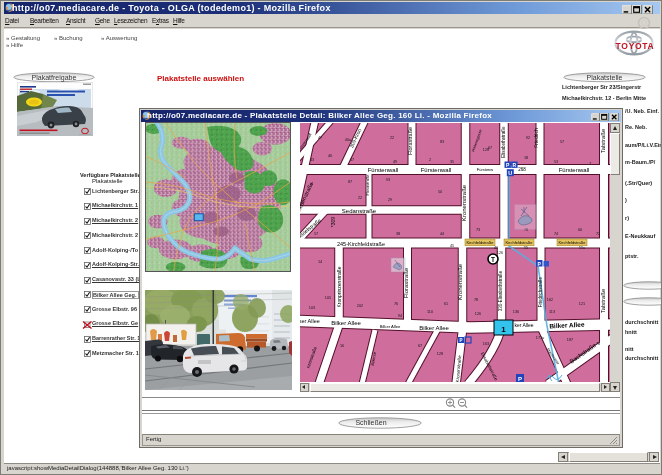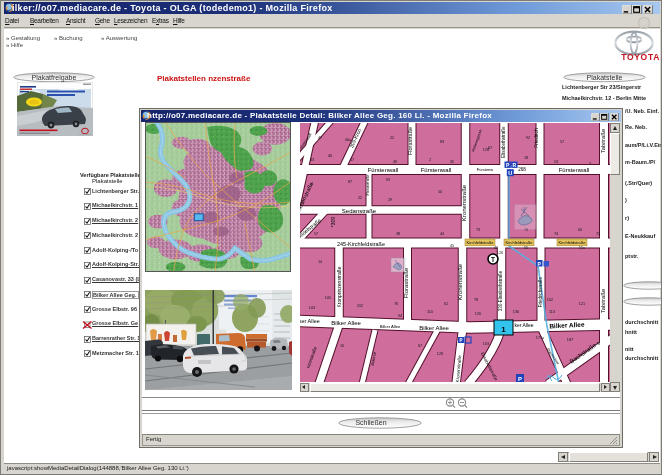--- a/index.html
+++ b/index.html
@@ -10,21 +10,21 @@
 <div id="screen">
 <div class="abs" style="left:0;top:0;width:662px;height:475px;background:#d8d5ce"></div>
 <div class="abs" style="left:3px;top:1px;width:656px;height:11.5px;background:linear-gradient(90deg,#17256b 0%,#1b2f78 35%,#6f9ad8 78%,#a6c8f0 100%)"></div>
 <svg class="abs" style="left:4px;top:2px" width="9" height="9" viewBox="0 0 9 9">
 <circle cx="4.5" cy="4.5" r="4.2" fill="#2b5fa8"></circle>
 <circle cx="3.8" cy="4" r="2.9" fill="#8ec4e8"></circle>
 <path d="M5,0.3 A4.3 4.3 0 0 1 8.7,4.5 A4.3 4.3 0 0 1 3.2,8.5 C5.8,8.2 7.2,6.6 7,4.6 C7.6,3.4 7.2,1.8 6,1 Q5.5,0.6 5,0.3 Z" fill="#e8872a"></path>
 <path d="M0.9,6.8 Q0.4,4.8 1.4,3.4 L2.8,4.6 Q1.9,5.6 2.1,7.4 Z" fill="#e8872a"></path>
 <path d="M6.2,1.4 Q7.4,2.6 7.1,4.4 L6,3.4 Z" fill="#f5b060"></path>
 </svg>
-<div class="abs tt" style="left:11px;top:2px;font-size:9px;letter-spacing:0.3px;font-weight:bold;color:#fff">ilker://o07.mediacare.de - Toyota - OLGA (todedemo1) - Mozilla Firefox</div>
+<div class="abs tt" style="left:11px;top:2px;font-size:9px;letter-spacing:0.3px;font-weight:bold;color:#fff">http://o07.mediacare.de - Toyota - OLGA (todedemo1) - Mozilla Firefox</div>
 <svg class="abs" style="left:621px;top:3.5px" width="9.5" height="9" viewBox="0 0 8.5 8">
 <rect x="0" y="0" width="8.5" height="8" fill="#d8d5ce" stroke="#404040" stroke-width="0.5"></rect>
 <path d="M0.3,7.7 L0.3,0.3 L8.2,0.3" stroke="#f4f3f0" stroke-width="0.8" fill="none"></path>
 <rect x="1.5" y="5.5" width="4" height="1.3" fill="#000"></rect>
     </svg>
     <svg class="abs" style="left:631px;top:3.5px" width="9.5" height="9" viewBox="0 0 8.5 8">
 <rect x="0" y="0" width="8.5" height="8" fill="#d8d5ce" stroke="#404040" stroke-width="0.5"></rect>
 <path d="M0.3,7.7 L0.3,0.3 L8.2,0.3" stroke="#f4f3f0" stroke-width="0.8" fill="none"></path>
 <rect x="1.5" y="1.5" width="5.2" height="5" fill="none" stroke="#000" stroke-width="1"></rect>
       <rect x="1.5" y="1.5" width="5.2" height="1.4" fill="#000"></rect>
@@ -44,21 +44,21 @@
     <div class="abs tt" style="left:172px;top:15.5px;font-size:6.5px;letter-spacing:-0.3px;color:#111"><u>H</u>ilfe</div>
     <svg class="abs" style="left:636px;top:15px" width="14" height="14" viewBox="0 0 14 14">
       <circle cx="7" cy="7" r="5.5" fill="none" stroke="#c6c3bc" stroke-width="1.6"></circle>
       <circle cx="7" cy="7" r="2.6" fill="none" stroke="#d2cfc8" stroke-width="1.2"></circle>
     </svg>
     <div class="abs" style="left:3px;top:28px;width:656px;height:434px;background:#fff"></div>
     <div class="abs tt" style="left:5px;top:34px;font-size:6px;color:#444">» Gestaltung</div>
 <div class="abs tt" style="left:53px;top:34px;font-size:6px;color:#444">» Buchung</div>
 <div class="abs tt" style="left:100px;top:34px;font-size:6px;color:#444">» Auswertung</div>
 <div class="abs tt" style="left:5px;top:41px;font-size:6px;color:#444">» Hilfe</div>
-    <div class="abs tt" style="left:156px;top:73px;font-size:8px;font-weight:bold;color:#cc1111">Plakatstellen nzenstraße</div>
+    <div class="abs tt" style="left:156px;top:73px;font-size:8px;font-weight:bold;color:#cc1111">Plakatstelle auswählen</div>
     <svg style="position:absolute;left:12px;top:70.5px" width="82" height="10.5" viewBox="0 0 82 10.5">
 <defs>
         <linearGradient id="tg1270.5" x1="0" y1="0" x2="0" y2="1">
 <stop offset="0" stop-color="#c6c6c6"></stop>
           <stop offset="0.4" stop-color="#ececec"></stop>
           <stop offset="1" stop-color="#ffffff"></stop>
         </linearGradient>
       </defs>
 <ellipse cx="41.0" cy="5.25" rx="40.2" ry="4.45" fill="url(#tg1270.5)" stroke="#8a8a8a" stroke-width="0.8"></ellipse>
 <text x="41.0" y="7.55" font-size="7" fill="#333" text-anchor="middle" font-family="Liberation Sans, sans-serif">Plakatfreigabe</text>
@@ -79,21 +79,21 @@
         <linearGradient id="sil" x1="0" y1="0" x2="0" y2="1">
           <stop offset="0" stop-color="#9aa2aa"></stop>
           <stop offset="0.5" stop-color="#d8dce0"></stop>
           <stop offset="1" stop-color="#929aa2"></stop>
         </linearGradient>
       </defs>
 <ellipse cx="21" cy="13" rx="18.6" ry="11.4" fill="none" stroke="url(#sil)" stroke-width="2.2"></ellipse>
 <ellipse cx="21" cy="9.4" rx="7.2" ry="2.8" fill="none" stroke="url(#sil)" stroke-width="1.9"></ellipse>
 <ellipse cx="21" cy="13" rx="3.4" ry="10.4" fill="none" stroke="url(#sil)" stroke-width="1.9"></ellipse>
 </svg>
-<div class="abs tt" style="left:609px;top:51px;width:50px;text-align:right;font-size:8.5px;font-weight:bold;color:#c41220;letter-spacing:0.7px">TOYOTA</div>
+<div class="abs tt" style="left:609px;top:40px;width:50px;text-align:center;font-size:8.5px;font-weight:bold;color:#c41220;letter-spacing:0.7px">TOYOTA</div>
     <div class="abs tt" style="left:561px;top:83px;font-size:5.5px;font-weight:bold;color:#222">Lichtenberger Str 23/Singerstr</div>
 <div class="abs tt" style="left:561px;top:93.5px;font-size:5.5px;font-weight:bold;color:#222">Michaelkirchstr. 12 - Berlin Mitte</div>
     <div class="abs tt" style="left:624px;top:107px;font-size:5.5px;font-weight:bold;color:#222">/U. Neb. Einf.</div>
     <div class="abs tt" style="left:624px;top:123px;font-size:5.5px;font-weight:bold;color:#222">Re. Neb.</div>
     <div class="abs tt" style="left:624px;top:140.5px;font-size:5.5px;font-weight:bold;color:#222">aum/P/Li.V.Ein</div>
     <div class="abs tt" style="left:624px;top:158px;font-size:5.5px;font-weight:bold;color:#222">m-Baum./P/</div>
     <div class="abs tt" style="left:624px;top:178.5px;font-size:5.5px;font-weight:bold;color:#222">(.Str/Quer)</div>
     <div class="abs tt" style="left:624px;top:196px;font-size:5.5px;font-weight:bold;color:#222">)</div>
     <div class="abs tt" style="left:624px;top:213.5px;font-size:5.5px;font-weight:bold;color:#222">r)</div>
     <div class="abs tt" style="left:624px;top:231.5px;font-size:5.5px;font-weight:bold;color:#222">E-Neukkauf</div>

